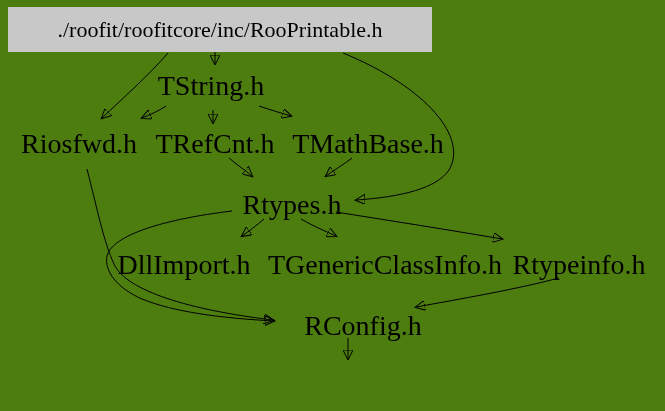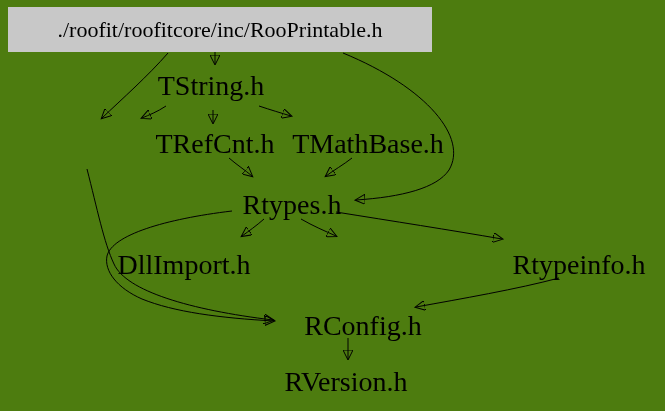--- a/index.html
+++ b/index.html
@@ -74,29 +74,30 @@
     <path d="M232,211 C165,219 112,235 107,256 C104,271 117,288 142,299 C174,312 220,318 274,321" marker-end="url(#arrow)"></path>
     <path d="M87,169 C97,208 104,243 114,264 C126,291 190,310 273,320" marker-end="url(#arrow)"></path>
     <path d="M559,278 C518,289 460,299 416,307" marker-end="url(#arrow)"></path>
     <path d="M348,338 L348,359" marker-end="url(#arrow)"></path>
   </svg>
 
   <div class="node node-root">./roofit/roofitcore/inc/RooPrintable.h</div>
 
   <div class="node" style="left:211px; top:86px;">TString.h</div>
 
+  <div class="node" style="left:79px; top:144px;">Riosfwd.h</div>
 
   <div class="node" style="left:215px; top:144px;">TRefCnt.h</div>
 
   <div class="node" style="left:368px; top:144px;">TMathBase.h</div>
 
   <div class="node" style="left:292px; top:205px;">Rtypes.h</div>
 
   <div class="node" style="left:184px; top:265px;">DllImport.h</div>
 
+  <div class="node" style="left:385px; top:265px;">TGenericClassInfo.h</div>
 
   <div class="node" style="left:579px; top:265px;text-align:right;">Rtypeinfo.h</div>
 
   <div class="node" style="left:348px; top:326px;margin-left:15px;">RConfig.h</div>
 
-  <div class="node" style="left:346px; top:382px;">RVersion.h</div>
 
 </div>
 
 </body></html>

